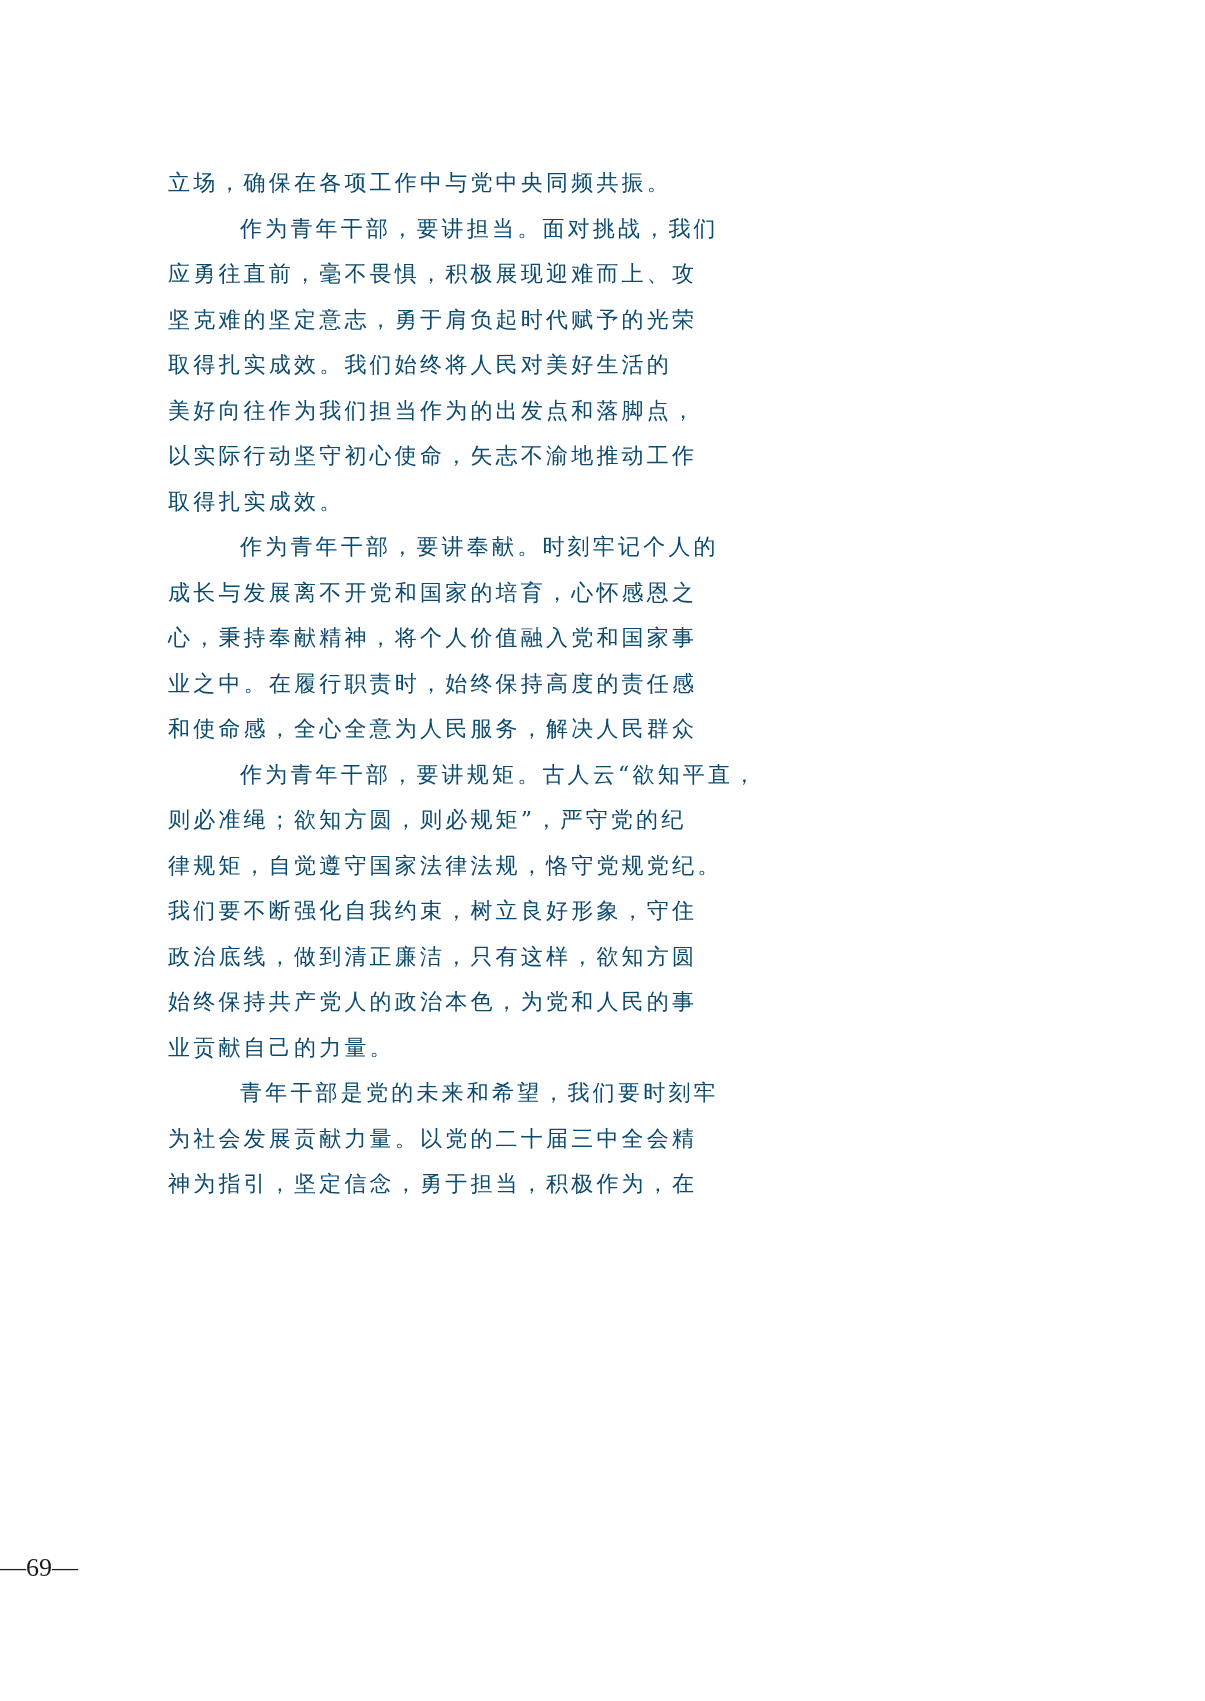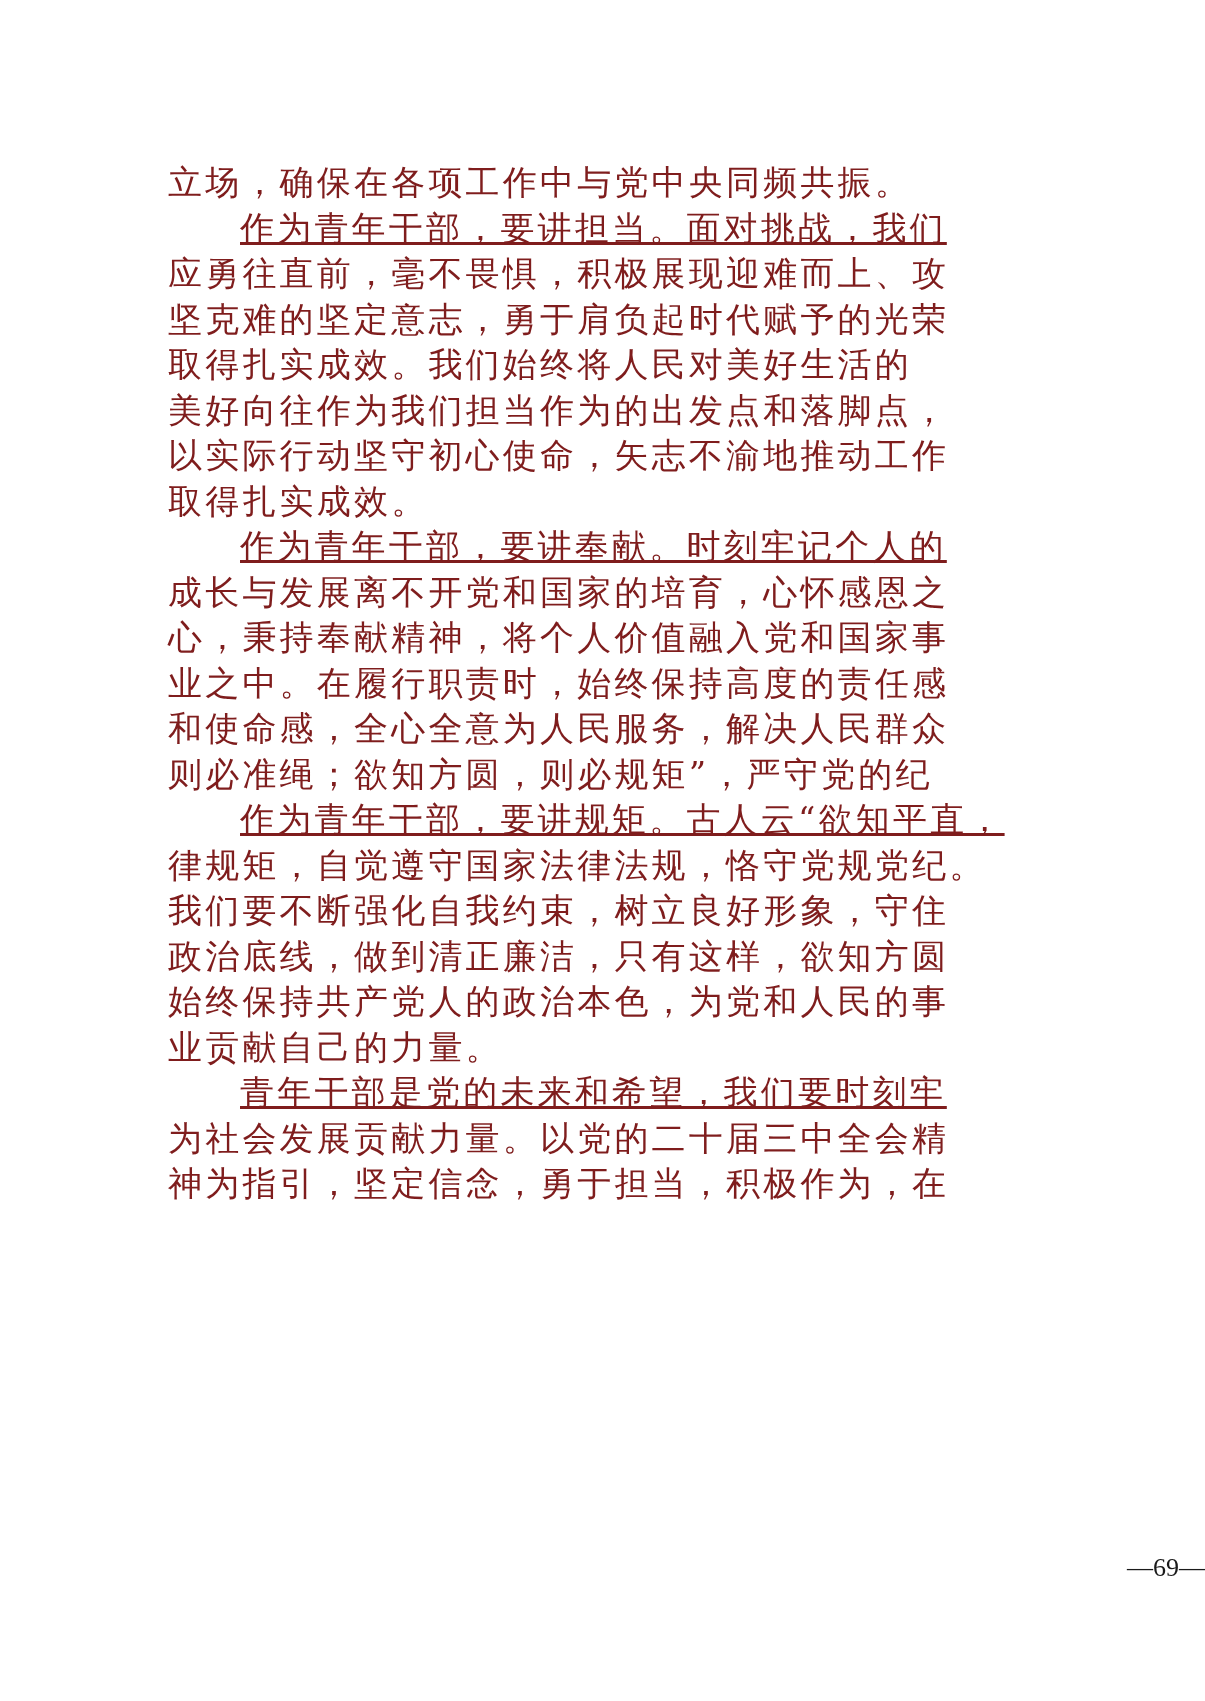--- a/index.html
+++ b/index.html
@@ -1,30 +1,30 @@
 <!DOCTYPE html>
 <html><head>
 <meta charset="utf-8">
 <style>
   html, body { margin: 0; padding: 0; background: #ffffff; }
   body { width: 1205px; height: 1701px; position: relative; overflow: hidden; }
   .page { position: absolute; left: 168px; top: 160px; width: 775px; }
   .line {
     font-family: "DejaVu Serif", "Liberation Serif", serif;
-    font-size: 34px;
+    font-size: 22px;
     line-height: 45.5px;
     height: 45.5px;
-    color: #7f1d1d;
+    color: #0c4a6e;
     white-space: nowrap;
     letter-spacing: 3.2px;
   }
-  .line.indent { padding-left: 72px; text-decoration: underline; }
+  .line.indent { padding-left: 72px; }
   .pagenum {
     position: absolute; left: 0; width: 1205px; top: 1553px;
-    text-align: right;
+    text-align: left;
     font-family: "Liberation Serif", "DejaVu Serif", serif;
     font-size: 26px; color: #1a1a1a;
   }
 </style>
 </head>
 <body>
 
 <div class="page" id="body">
     <div class="line">立场，确保在各项工作中与党中央同频共振。</div>
     <div class="line indent">作为青年干部，要讲担当。面对挑战，我们</div>
@@ -32,22 +32,22 @@
     <div class="line">坚克难的坚定意志，勇于肩负起时代赋予的光荣</div>
     <div class="line">取得扎实成效。我们始终将人民对美好生活的</div>
     <div class="line">美好向往作为我们担当作为的出发点和落脚点，</div>
     <div class="line">以实际行动坚守初心使命，矢志不渝地推动工作</div>
     <div class="line">取得扎实成效。</div>
     <div class="line indent">作为青年干部，要讲奉献。时刻牢记个人的</div>
     <div class="line">成长与发展离不开党和国家的培育，心怀感恩之</div>
     <div class="line">心，秉持奉献精神，将个人价值融入党和国家事</div>
     <div class="line">业之中。在履行职责时，始终保持高度的责任感</div>
     <div class="line">和使命感，全心全意为人民服务，解决人民群众</div>
+    <div class="line indent">作为青年干部，要讲规矩。古人云“欲知平直，</div>
     <div class="line">则必准绳；欲知方圆，则必规矩”，严守党的纪</div>
-    <div class="line indent">作为青年干部，要讲规矩。古人云“欲知平直，</div>
     <div class="line">律规矩，自觉遵守国家法律法规，恪守党规党纪。</div>
     <div class="line">我们要不断强化自我约束，树立良好形象，守住</div>
     <div class="line">政治底线，做到清正廉洁，只有这样，欲知方圆</div>
     <div class="line">始终保持共产党人的政治本色，为党和人民的事</div>
     <div class="line">业贡献自己的力量。</div>
     <div class="line indent">青年干部是党的未来和希望，我们要时刻牢</div>
     <div class="line">为社会发展贡献力量。以党的二十届三中全会精</div>
     <div class="line">神为指引，坚定信念，勇于担当，积极作为，在</div>
   </div>
 <div class="pagenum">—69—</div>

